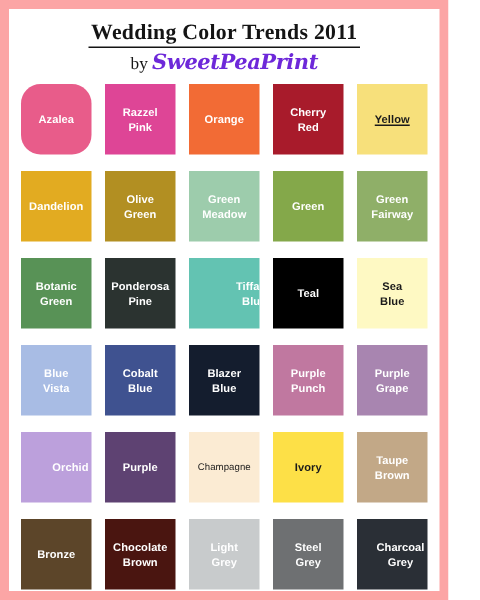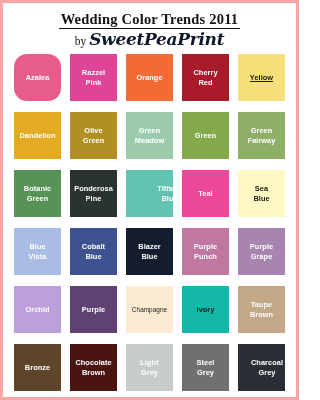--- a/index.html
+++ b/index.html
@@ -13,21 +13,21 @@
     height: 400px;
     overflow: hidden;
     font-family: "Liberation Sans", sans-serif;
     -webkit-font-smoothing: antialiased;
   }
   #page {
     position: relative;
     width: 299px;
     height: 400px;
     box-sizing: border-box;
-    border: 3px solid #fca5a5;
+    border: 6px solid #fca5a5;
     background: #ffffff;
   }
   
   .header {
     padding-top: 7px;
     text-align: center;
   }
   .title {
     font-family: "Liberation Serif", serif;
     font-size: 14.5px;
@@ -48,23 +48,23 @@
     line-height: 13px;
     white-space: nowrap;
   }
   .byline .by {
     font-style: normal;
   }
   .brand {
     font-family: "DejaVu Serif", serif;
     font-style: italic;
     font-weight: bold;
-    font-size: 17px;
+    font-size: 14px;
     letter-spacing: -0.3px;
-    color: #0f172a;
+    color: #6d28d9;
     margin-left: 0;
   }
   
   .grid {
     margin: 6px auto 0 auto;
     width: 271px;
     display: grid;
     grid-template-columns: repeat(5, 47px);
     grid-auto-rows: 47px;
     column-gap: 9px;
@@ -151,21 +151,21 @@
 Green</span>
       </div>
       <div class="swatch" style="background-color: rgb(43, 51, 48);">
         <span class="label" style="color: rgb(255, 255, 255);">Ponderosa
 Pine</span>
       </div>
       <div class="swatch" style="background-color: rgb(99, 195, 178); padding-left: 40px;">
         <span class="label" style="color: rgb(255, 255, 255);">Tiffany
 Blue</span>
       </div>
-      <div class="swatch" style="background-color: #ec4899;">
+      <div class="swatch" style="background-color: #000000;">
         <span class="label" style="color: rgb(255, 255, 255);">Teal</span>
       </div>
       <div class="swatch" style="background-color: #fef9c3;">
         <span class="label" style="color: rgb(26, 26, 26);">Sea
 Blue</span>
       </div>
       <div class="swatch" style="background-color: rgb(168, 188, 228);">
         <span class="label" style="color: rgb(255, 255, 255);">Blue
 Vista</span>
       </div>
@@ -178,30 +178,30 @@
 Blue</span>
       </div>
       <div class="swatch" style="background-color: rgb(192, 120, 160);">
         <span class="label" style="color: rgb(255, 255, 255);">Purple
 Punch</span>
       </div>
       <div class="swatch" style="background-color: rgb(168, 133, 176);">
         <span class="label" style="color: rgb(255, 255, 255);">Purple
 Grape</span>
       </div>
-      <div class="swatch" style="background-color: rgb(188, 160, 220);">
+      <div class="swatch" style="background-color: rgb(188, 160, 220); justify-content: flex-end;">
         <span class="label" style="color: rgb(255, 255, 255);">Orchid</span>
       </div>
       <div class="swatch" style="background-color: rgb(94, 66, 114);">
         <span class="label" style="color: rgb(255, 255, 255);">Purple</span>
       </div>
       <div class="swatch small" style="background-color: rgb(251, 235, 211);">
         <span class="label" style="color: rgb(26, 26, 26);">Champagne</span>
       </div>
-      <div class="swatch" style="background-color: #14b8a6;">
+      <div class="swatch" style="background-color: #fde047;">
         <span class="label" style="color: rgb(26, 26, 26);">Ivory</span>
       </div>
       <div class="swatch" style="background-color: rgb(194, 168, 135);">
         <span class="label" style="color: rgb(255, 255, 255);">Taupe
 Brown</span>
       </div>
       <div class="swatch" style="background-color: rgb(92, 69, 41);">
         <span class="label" style="color: rgb(255, 255, 255);">Bronze</span>
       </div>
       <div class="swatch" style="background-color: rgb(74, 21, 16);">

